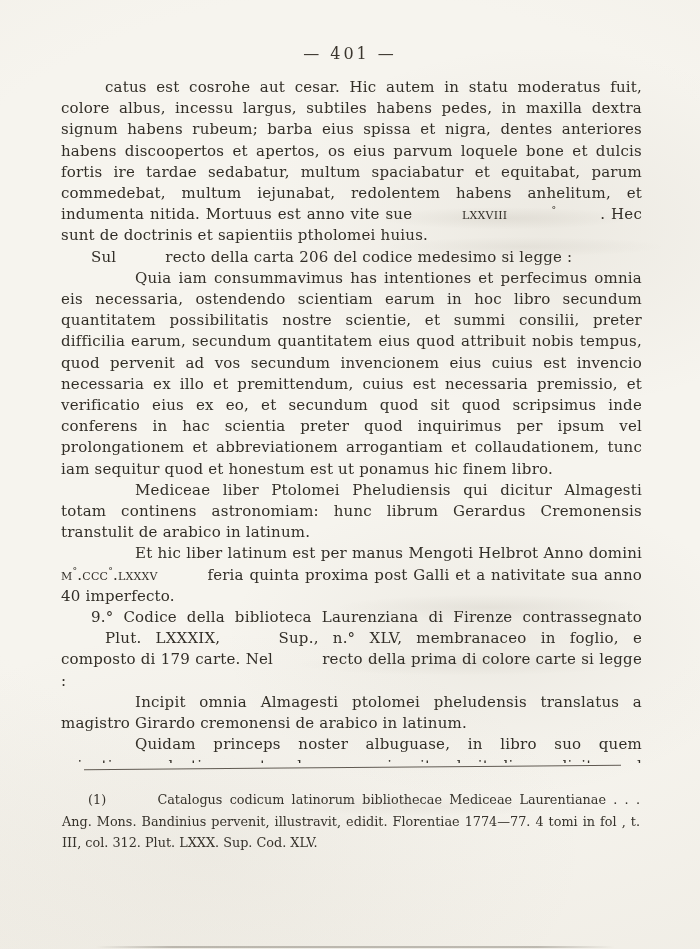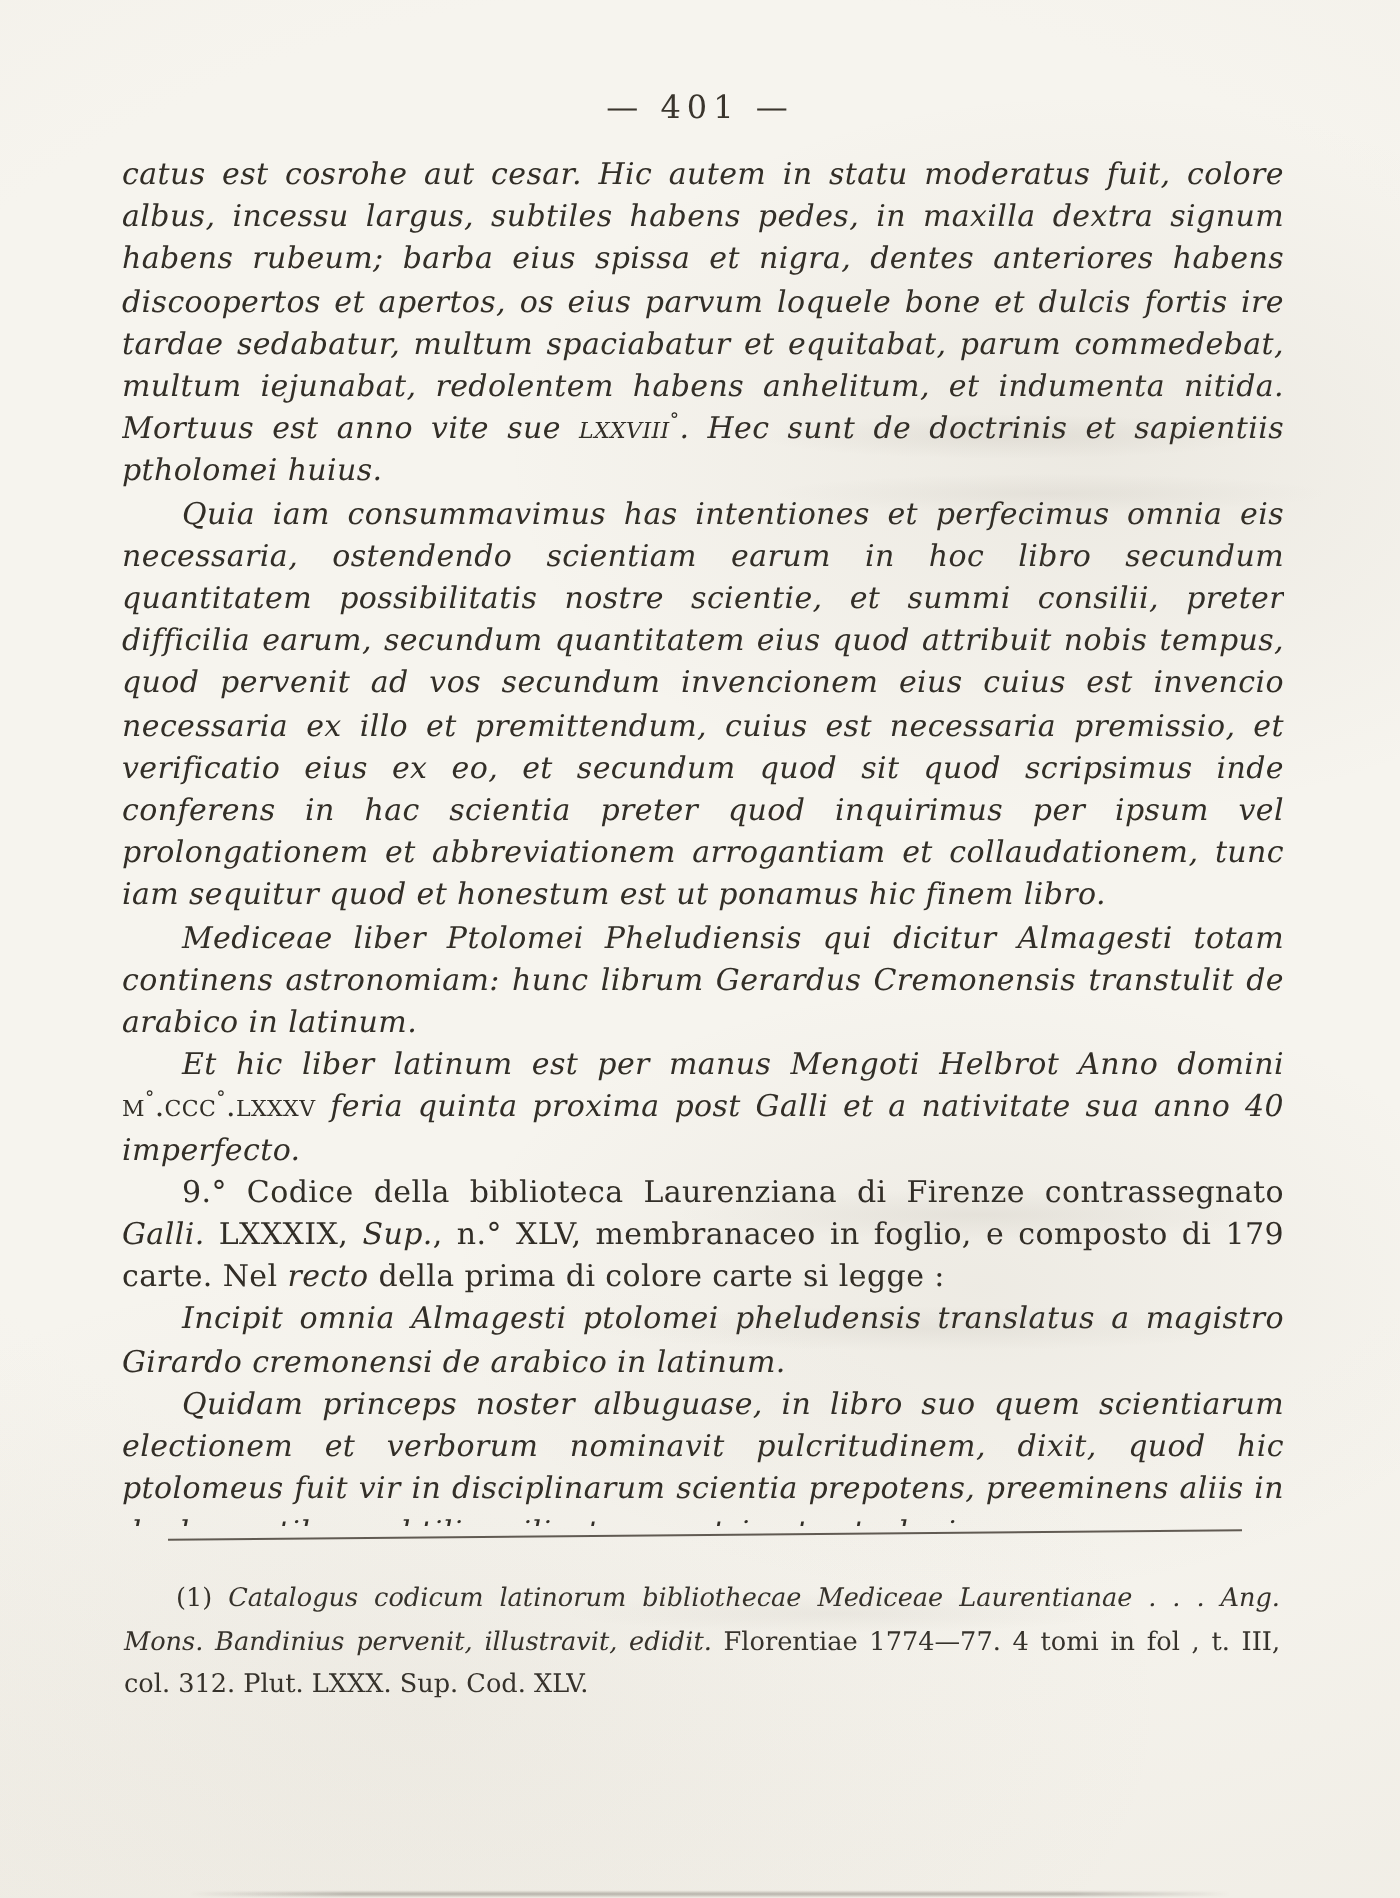--- a/index.html
+++ b/index.html
@@ -39,21 +39,21 @@
   }
   .text-block{
     position:absolute;top:77px;left:61px;width:581px;height:686px;
     overflow:hidden;
     font-size:15px;line-height:21.2px;
     text-align:justify;
     letter-spacing:0.2px;
   }
   p{margin:0;padding:0;}
   p.indent{text-indent:30px;}
-  .it{font-style:italic;}
+  .it{margin-left:44px;}
   .sc{font-variant:small-caps;}
   .sup{font-size:0.62em;vertical-align:super;line-height:0;}
   .footnote-sep{
     position:absolute;top:767px;left:84px;width:537px;height:0;
     border:none;border-top:1.3px solid rgba(70,64,55,0.85);
     transform:rotate(-0.5deg);
     margin:0;
   }
   .footnote{
     position:absolute;top:789px;left:62px;width:578px;
@@ -72,24 +72,25 @@
 </style>
 </head>
 <body>
 
 <div class="page">
 
   <div class="page-number">— 401 —</div>
 
   <div class="text-block">
     <p class="para"><span class="it">catus est cosrohe aut cesar. Hic autem in statu moderatus fuit, colore albus, incessu largus, subtiles habens pedes, in maxilla dextra signum habens rubeum; barba eius spissa et nigra, dentes anteriores habens discoopertos et apertos, os eius parvum loquele bone et dulcis fortis ire tardae sedabatur, multum spaciabatur et equitabat, parum commedebat, multum iejunabat, redolentem habens anhelitum, et indumenta nitida. Mortuus est anno vite sue </span><span class="it sc">lxxviii</span><span class="it sup">°</span><span class="it">. Hec sunt de doctrinis et sapientiis ptholomei huius.</span></p>
+    <p class="para indent"><span>Sul </span><span class="it">recto</span><span> della carta 206 del codice medesimo si legge :</span></p>
     <p class="para indent"><span class="it">Quia iam consummavimus has intentiones et perfecimus omnia eis necessaria, ostendendo scientiam earum in hoc libro secundum quantitatem possibilitatis nostre scientie, et summi consilii, preter difficilia earum, secundum quantitatem eius quod attribuit nobis tempus, quod pervenit ad vos secundum invencionem eius cuius est invencio necessaria ex illo et premittendum, cuius est necessaria premissio, et verificatio eius ex eo, et secundum quod sit quod scripsimus inde conferens in hac scientia preter quod inquirimus per ipsum vel prolongationem et abbreviationem arrogantiam et collaudationem, tunc iam sequitur quod et honestum est ut ponamus hic finem libro.</span></p>
     <p class="para indent"><span class="it">Mediceae liber Ptolomei Pheludiensis qui dicitur Almagesti totam continens astronomiam: hunc librum Gerardus Cremonensis transtulit de arabico in latinum.</span></p>
     <p class="para indent"><span class="it">Et hic liber latinum est per manus Mengoti Helbrot Anno domini </span><span class="sc">m</span><span class="sup">°</span><span>.</span><span class="sc">ccc</span><span class="sup">°</span><span>.</span><span class="sc">lxxxv</span><span class="it"> feria quinta proxima post Galli et a nativitate sua anno 40 imperfecto.</span></p>
-    <p class="para indent"><span>9.° Codice della biblioteca Laurenziana di Firenze contrassegnato </span><span class="it">Galli.</span><span> LXXXIX, </span><span class="it">Sup.</span><span>, n.° XLV, membranaceo in foglio, e composto di 179 carte. Nel </span><span class="it">recto</span><span> della prima di colore carte si legge :</span></p>
+    <p class="para indent"><span>9.° Codice della biblioteca Laurenziana di Firenze contrassegnato </span><span class="it">Plut.</span><span> LXXXIX, </span><span class="it">Sup.</span><span>, n.° XLV, membranaceo in foglio, e composto di 179 carte. Nel </span><span class="it">recto</span><span> della prima di colore carte si legge :</span></p>
     <p class="para indent"><span class="it">Incipit omnia Almagesti ptolomei pheludensis translatus a magistro Girardo cremonensi de arabico in latinum.</span></p>
     <p class="para indent"><span class="it">Quidam princeps noster albuguase, in libro suo quem scientiarum electionem et verborum nominavit pulcritudinem, dixit, quod hic ptolomeus fuit vir in disciplinarum scientia prepotens, preeminens aliis in duabus artibus subtilis scilicet geometria et astrologia </span></p>
 
   </div>
 
   <hr class="footnote-sep">
 
   <div class="footnote"><span>(1) </span><span class="it">Catalogus codicum latinorum bibliothecae Mediceae Laurentianae . . . Ang. Mons. Bandinius pervenit, illustravit, edidit.</span><span> Florentiae 1774—77. 4 tomi in fol , t. III, col. 312. Plut. LXXX. Sup. Cod. XLV.</span></div>
 
   <div class="bottom-edge-mark"></div>

